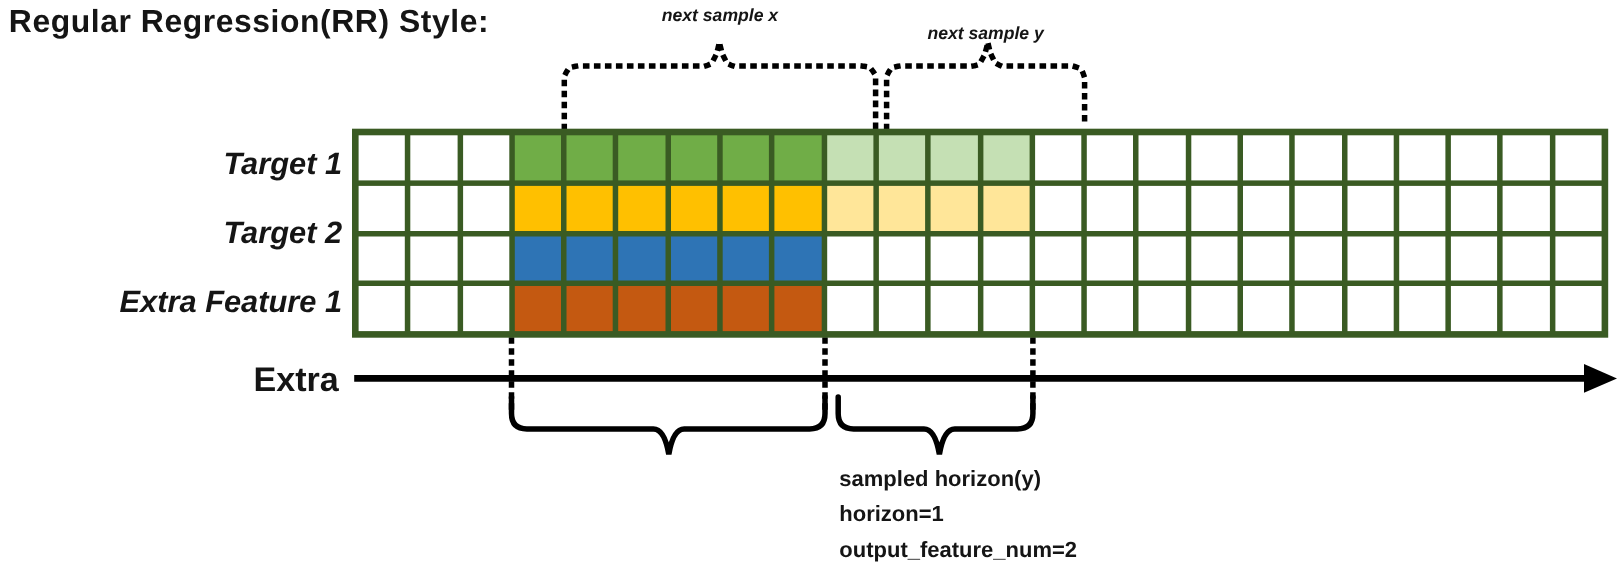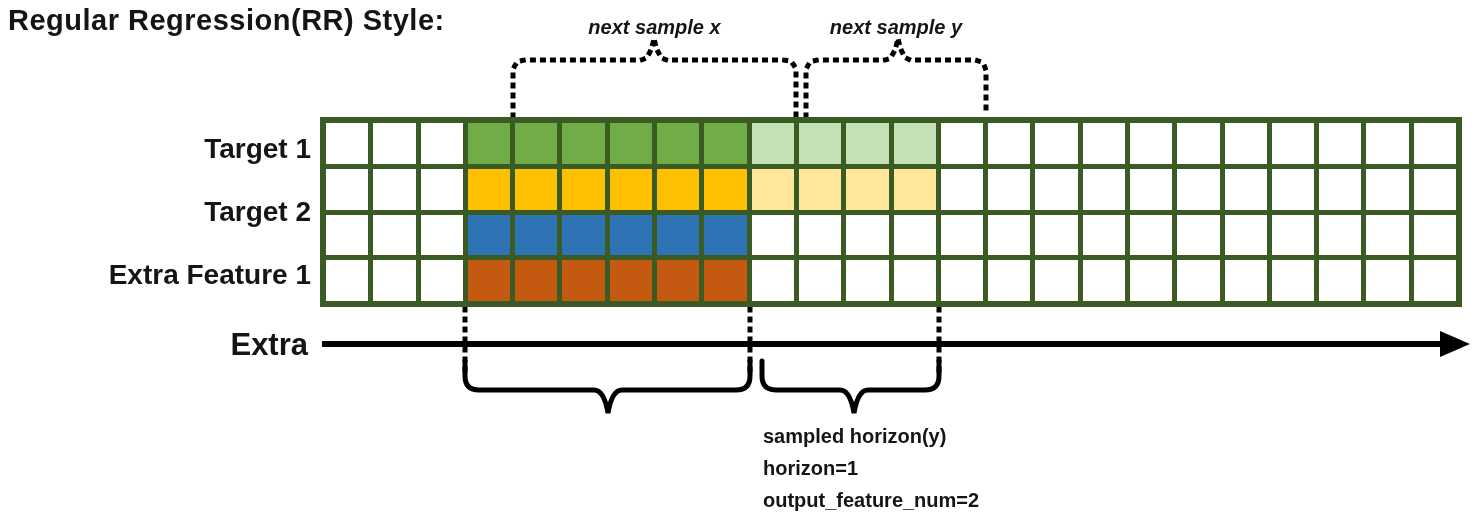--- a/index.html
+++ b/index.html
@@ -4,32 +4,32 @@
 <style>
   html,body{margin:0;padding:0;background:#ffffff;}
   #canvas{
     position:relative;width:1476px;height:516px;background:#ffffff;overflow:hidden;
     font-family:"Liberation Sans", sans-serif;color:#111;
   }
   .title{
     position:absolute;left:8px;top:4px;font-size:29px;font-weight:700;letter-spacing:.5px;color:#151515;
   }
   .next-label{
-    position:absolute;top:16px;font-size:20px;font-style:italic;font-weight:600;text-align:center;color:#151515;
+    position:absolute;top:6px;font-size:16px;font-style:italic;font-weight:600;text-align:center;color:#151515;
   }
   #next-x{left:513px;width:283px;}
-  #next-y{left:800px;width:192px;}
+  #next-y{left:800px;width:192px;margin-top:16px;}
   svg.overlay{position:absolute;left:0;top:0;}
   .row-labels{
     position:absolute;left:0;top:117px;width:311px;height:190px;
     display:flex;flex-direction:column;
   }
   .row-label{
     flex:1 1 0;display:flex;align-items:center;justify-content:flex-end;
-    font-size:28px;font-weight:700;white-space:nowrap;color:#151515;
+    font-size:28px;font-weight:700;white-space:nowrap;color:#151515;font-style:italic;
   }
   #grid{
     position:absolute;left:320px;top:117px;width:1142px;height:190px;
     box-sizing:border-box;padding:6px;
     display:grid;grid-template-columns:repeat(24,1fr);grid-template-rows:repeat(4,1fr);gap:5px;
   }
   .cell{width:100%;height:100%;}
   .time-label{
     position:absolute;left:0;top:327px;width:308px;text-align:right;
     font-size:31px;font-weight:700;color:#151515;

